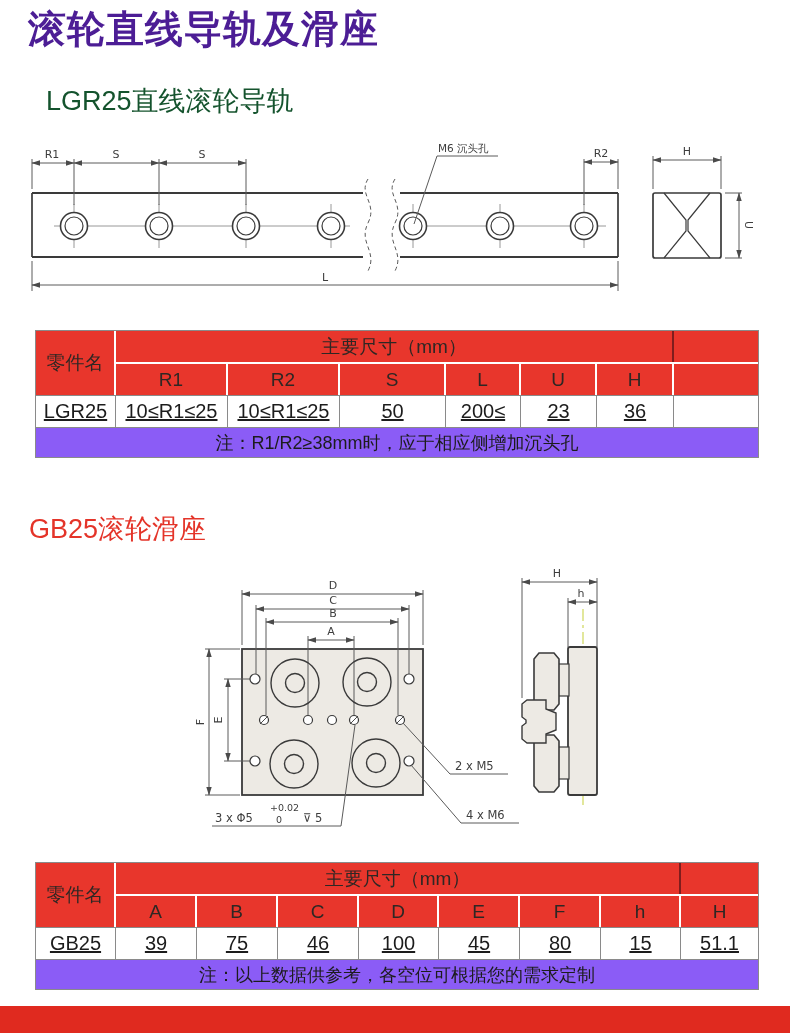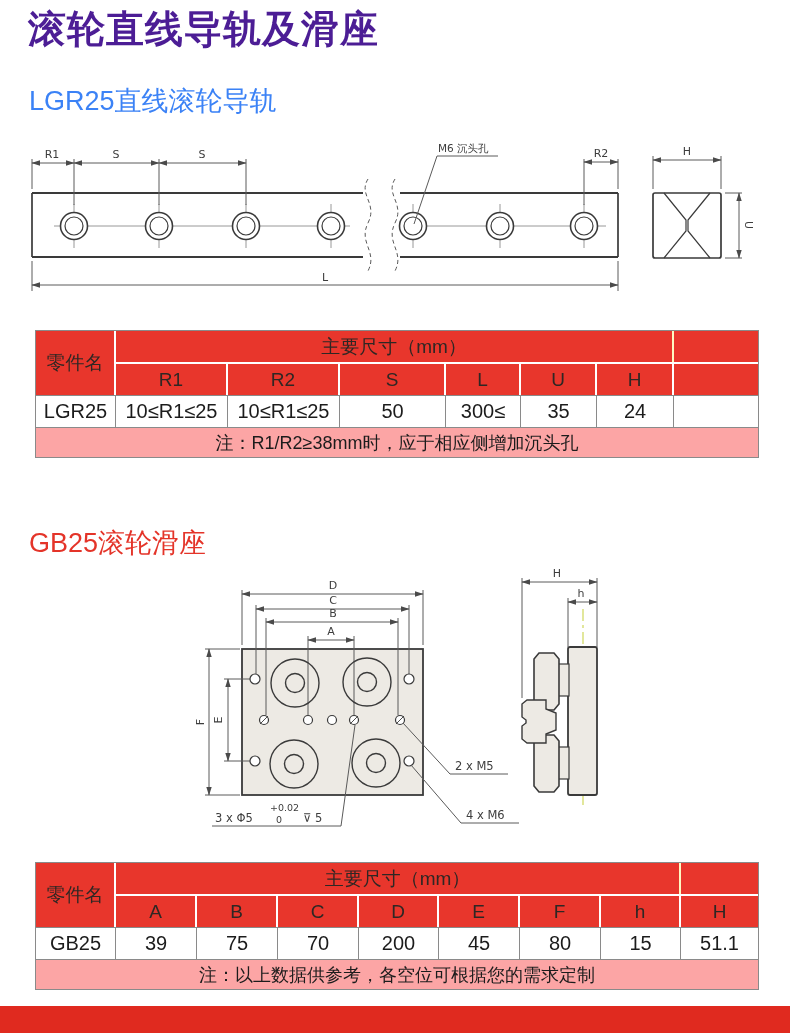--- a/index.html
+++ b/index.html
@@ -2,58 +2,58 @@
 <html><head>
 <meta charset="utf-8">
 <style>
   html,body{margin:0;padding:0;}
   body{width:790px;height:1033px;position:relative;background:#ffffff;overflow:hidden;
        font-family:"Liberation Sans","DejaVu Sans",sans-serif;}
   .abs{position:absolute;}
   .page-title{left:28px;top:4px;font-size:38px;font-weight:900;letter-spacing:1px;}
   .sec-title{left:29px;font-size:27px;font-weight:400;}
   #sec1-title{top:83px;}
-  #sec2-title{top:525px;}
+  #sec2-title{top:511px;}
   svg text{font-family:"DejaVu Sans","Liberation Sans",sans-serif;}
   .dimt{font-size:11px;fill:#3d3d3d;text-anchor:middle;}
   .ldt{font-size:11.5px;fill:#3d3d3d;}
   .sup{font-size:9.5px;fill:#3d3d3d;}
   .outl{stroke:#3a3a3a;stroke-width:1.7;fill:none;}
   .outl2{stroke:#3a3a3a;stroke-width:1.2;fill:none;}
   .thin{stroke:#5a5a5a;stroke-width:1;fill:none;}
   .cl{stroke:#7d7d7d;stroke-width:0.8;fill:none;}
   .dash{stroke:#5a5a5a;stroke-width:1;fill:none;stroke-dasharray:4 3;}
   .fillp{fill:#edeae4;}
   
   table.dtable{border-collapse:separate;border-spacing:0;table-layout:fixed;
     border:1px solid #8a8a8a;font-size:20px;color:#1c1c1c;}
   table.dtable th{font-weight:400;color:#2e2724;font-size:19px;padding:0;}
   table.dtable td{padding:0;text-align:center;vertical-align:middle;}
   table.dtable th{text-align:center;vertical-align:middle;}
   th.part{border-right:2px solid #fff;}
-  th.span{border-right:2px solid #fef9c3;margin-top:21px;}
+  th.span{border-right:2px solid #7f1d1d;margin-top:21px;}
   tr.sub th{border-top:2px solid #fff;border-right:2px solid #fff;}
   tr.sub th:last-child{border-right:none;}
   tr.datar td{border-top:1px solid #8a8a8a;border-right:1px solid #8a8a8a;background:#fff;}
   tr.datar td:last-child{border-right:none;}
-  td.note{border-top:1px solid #8a8a8a;font-size:18px;background:#fca5a5;margin-top:8px;}
+  td.note{border-top:1px solid #8a8a8a;font-size:18px;background:#8b5cf6;margin-top:8px;}
   tr.hr1 th{height:31px;}
   tr.sub th{height:31px;}
-  tr.datar td{height:31px;}
+  tr.datar td{height:31px;text-decoration:underline;}
   td.note{height:29px;}
   #table1{left:35px;top:330px;width:722px;}
   #table2{left:35px;top:862px;width:722px;}
   .footer-bar{left:0;top:1006px;width:790px;height:27px;}
 </style>
 </head>
 <body>
 
 <div class="abs page-title" style="color:#4c1d95;">滚轮直线导轨及滑座</div>
 
-<div class="abs sec-title" id="sec1-title" style="color:#3b82f6;">LGR25直线滚轮导轨</div>
+<div class="abs sec-title" id="sec1-title" style="color:#14532d;margin-left:17px;">LGR25直线滚轮导轨</div>
 
 <svg class="abs" style="left:0;top:133px;" width="790" height="178" viewBox="0 0 790 178">
   <defs>
     <marker id="arr1" markerWidth="9" markerHeight="8" refX="8" refY="4" orient="auto-start-reverse" markerUnits="userSpaceOnUse">
       <path d="M0,1.3 L8.6,4 L0,6.7 Z" fill="#4a4a4a"></path>
     </marker>
   </defs>
 
   <g>
     <path class="outl" style="stroke-width:2.2" d="M32,60 H363 M400,60 H618 M32,124 H363 M400,124 H618"></path>
@@ -154,23 +154,23 @@
     <th style="background:#e8362c;">L</th>
     <th style="background:#e8362c;">U</th>
     <th style="background:#e8362c;">H</th>
     <th style="background:#e8362c;"></th>
   </tr>
   <tr class="datar">
     <td>LGR25</td>
     <td>10≤R1≤25</td>
     <td>10≤R1≤25</td>
     <td>50</td>
-    <td>300≤</td>
-    <td>35</td>
-    <td>24</td>
+    <td>200≤</td>
+    <td>23</td>
+    <td>36</td>
     <td></td>
   </tr>
   <tr>
     <td class="note" colspan="8">注：R1/R2≥38mm时，应于相应侧增加沉头孔</td>
   </tr>
 </tbody>
   </table>
 
 <div class="abs sec-title" id="sec2-title" style="color:#e43429;">GB25滚轮滑座</div>
 
@@ -305,22 +305,22 @@
     <th style="background:#e8362c;">D</th>
     <th style="background:#e8362c;">E</th>
     <th style="background:#e8362c;">F</th>
     <th style="background:#e8362c;">h</th>
     <th style="background:#e8362c;">H</th>
   </tr>
   <tr class="datar">
     <td>GB25</td>
     <td>39</td>
     <td>75</td>
-    <td>70</td>
-    <td>200</td>
+    <td>46</td>
+    <td>100</td>
     <td>45</td>
     <td>80</td>
     <td>15</td>
     <td>51.1</td>
   </tr>
   <tr>
     <td class="note" colspan="9">注：以上数据供参考，各空位可根据您的需求定制</td>
   </tr>
 </tbody>
   </table>

